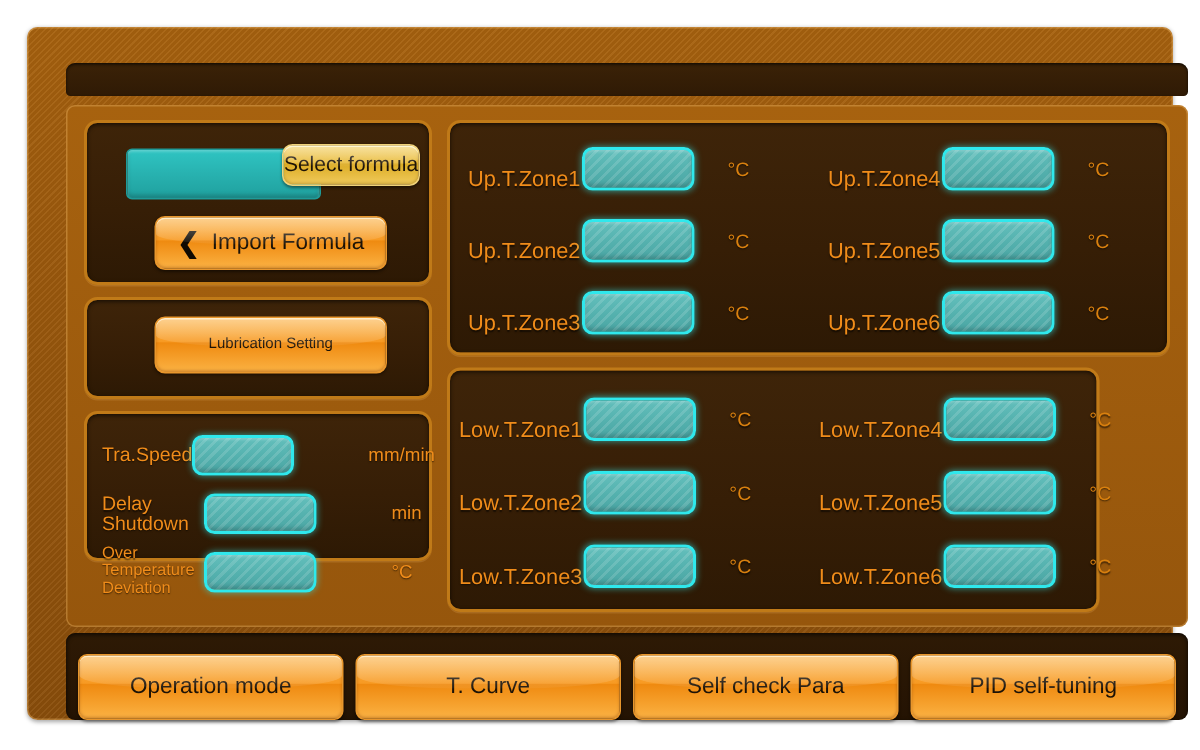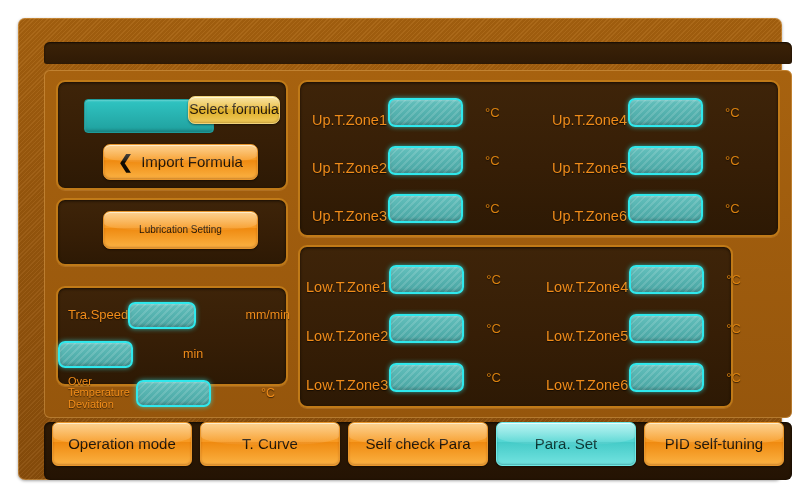--- a/index.html
+++ b/index.html
@@ -52,21 +52,21 @@
     position: absolute;
     background: linear-gradient(180deg, #3e2409 0%, #361e06 55%, #2d1904 100%);
     border: 2px solid #c07a18;
     border-radius: 9px;
     box-shadow: inset 0 1px 3px rgba(0,0,0,0.65),
                 0 1px 0 rgba(255,200,120,0.18);
   }
 
   #panel-formula     { left: 12px;  top: 10px;  width: 232px; height: 110px; }
   #panel-lubrication { left: 12px;  top: 128px; width: 232px; height:  68px; }
-  #panel-machine     { left: 12px;  top: 216px; width: 232px; height: 100px; }
+  #panel-machine     { left: 12px;  top: 204px; width: 232px; height: 100px; }
   #panel-upper       { left: 254px; top: 10px;  width: 482px; height: 157px; }
   #panel-lower       { left: 254px; top: 175px; width: 435px; height: 163px; }
 
   
   .field {
     position: relative;
     background:
       repeating-linear-gradient(135deg,
         rgba(255,255,255,0.13) 0px, rgba(255,255,255,0.13) 2px,
         rgba(255,255,255,0.00) 2px, rgba(255,255,255,0.00) 5px),
@@ -186,21 +186,21 @@
   }
 
   
   #navbar {
     position: absolute;
     left: 26px; top: 404px;
     width: 748px; height: 58px;
     background: linear-gradient(180deg,#2e1a05 0%, #241303 100%);
     border-radius: 6px;
     box-shadow: inset 0 1px 3px rgba(0,0,0,0.75);
-    display: flex; align-items: flex-start;
+    display: flex; align-items: flex-end;
     padding: 0 8px; gap: 8px;
   }
   .tab {
     flex: 1; height: 44px;
     font-size: 15px;
     border-radius: 6px;
   }
   .tab.active {
     border: 1px solid #6fe9e6;
     background: linear-gradient(180deg,
@@ -239,20 +239,21 @@
 
     <div class="panel" id="panel-machine">
 
       <div class="mrow" style="top:8px">
         <div class="mlabel">Tra.Speed</div>
         <div class="field"></div>
         <div class="munit">mm/min</div>
       </div>
 
       <div class="mrow" style="top:47px">
+        <div class="mlabel">Delay Shutdown</div>
         <div class="field"></div>
         <div class="munit">min</div>
       </div>
 
       <div class="mrow" style="top:86px">
         <div class="mlabel" style="font-size:11px">Over Temperature Deviation</div>
         <div class="field"></div>
         <div class="munit">°C</div>
       </div>
     </div>
@@ -324,17 +325,16 @@
         <div class="zunit">°C</div>
       </div>
     </div>
 
   </div>
 
   <div id="navbar">
     <div class="tab btn-orange">Operation mode</div>
     <div class="tab btn-orange">T. Curve</div>
     <div class="tab btn-orange">Self check Para</div>
-    <div class="tab btn-orange active">Para. Set</div>
     <div class="tab btn-orange">PID self-tuning</div>
   </div>
 
 </div>
 
 </body></html>

